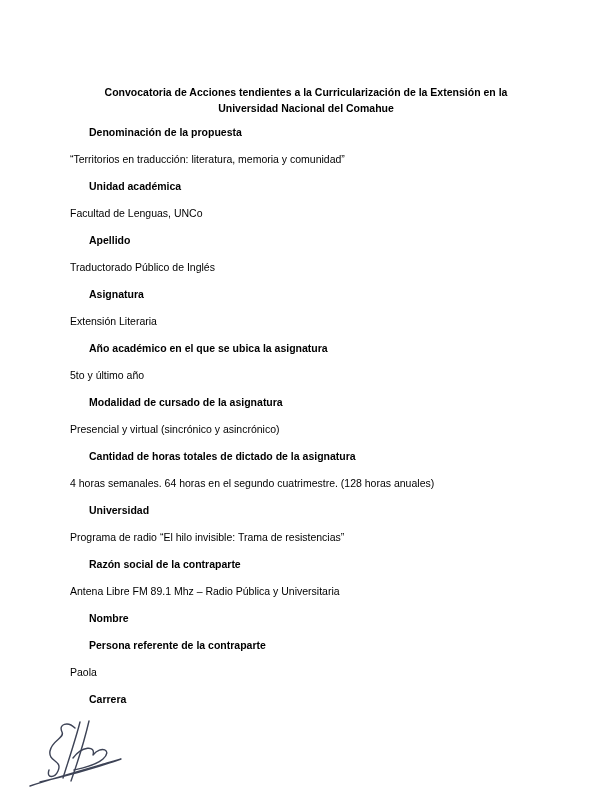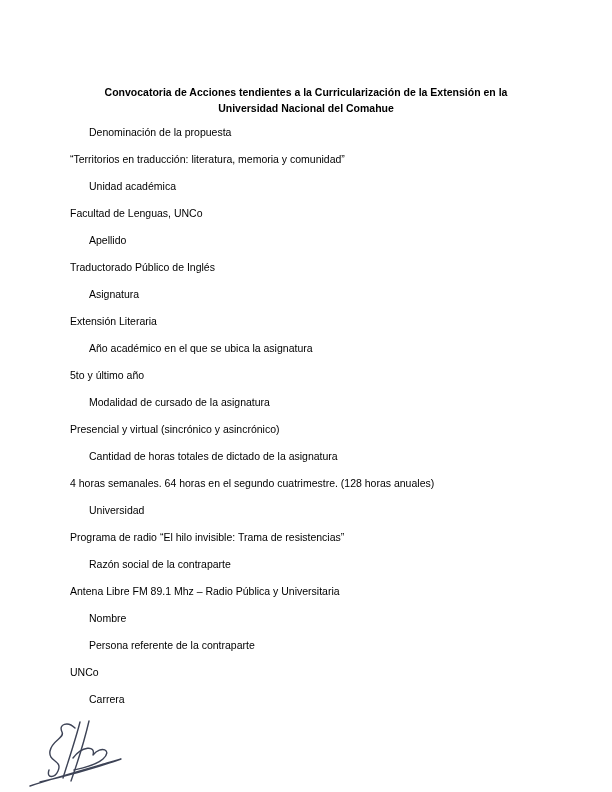--- a/index.html
+++ b/index.html
@@ -28,21 +28,21 @@
     text-align: center;
     line-height: 16px;
     margin: 0 0 9px 0;
   }
   .content p {
     font-size: 10.5px;
     line-height: 14px;
     margin: 0 0 13px 0;
   }
   .content p.h {
-    font-weight: normal;
+    font-weight: bold;
     padding-left: 19px;
   }
   .signature {
     position: absolute;
     left: 16px;
     top: 718px;
     width: 112px;
     height: 72px;
   }
   .signature path {
@@ -87,21 +87,21 @@
 
     <p class="h">Universidad</p>
     <p class="v">Programa de radio “El hilo invisible: Trama de resistencias”</p>
 
     <p class="h">Razón social de la contraparte</p>
     <p class="v">Antena Libre FM 89.1 Mhz – Radio Pública y Universitaria</p>
 
     <p class="h">Nombre</p>
 
     <p class="h">Persona referente de la contraparte</p>
-    <p class="v">UNCo</p>
+    <p class="v">Paola</p>
 
     <p class="h">Carrera</p>
 
   </div>
 
   <svg class="signature" viewBox="0 0 112 72" xmlns="http://www.w3.org/2000/svg">
     <path d="M 59 10 C 52 3 42 6 46 14 C 49 20 36 22 34 33 C 32 44 47 42 42 53 C 39 60 30 61 33 52"></path>
     <path d="M 64 4 C 60 20 52 44 47 60"></path>
     <path d="M 73 3 C 69 20 61 46 55 63"></path>
     <path d="M 57 40 C 66 28 80 27 77 37 C 85 27 97 32 87 41 C 79 48 67 50 58 52"></path>

